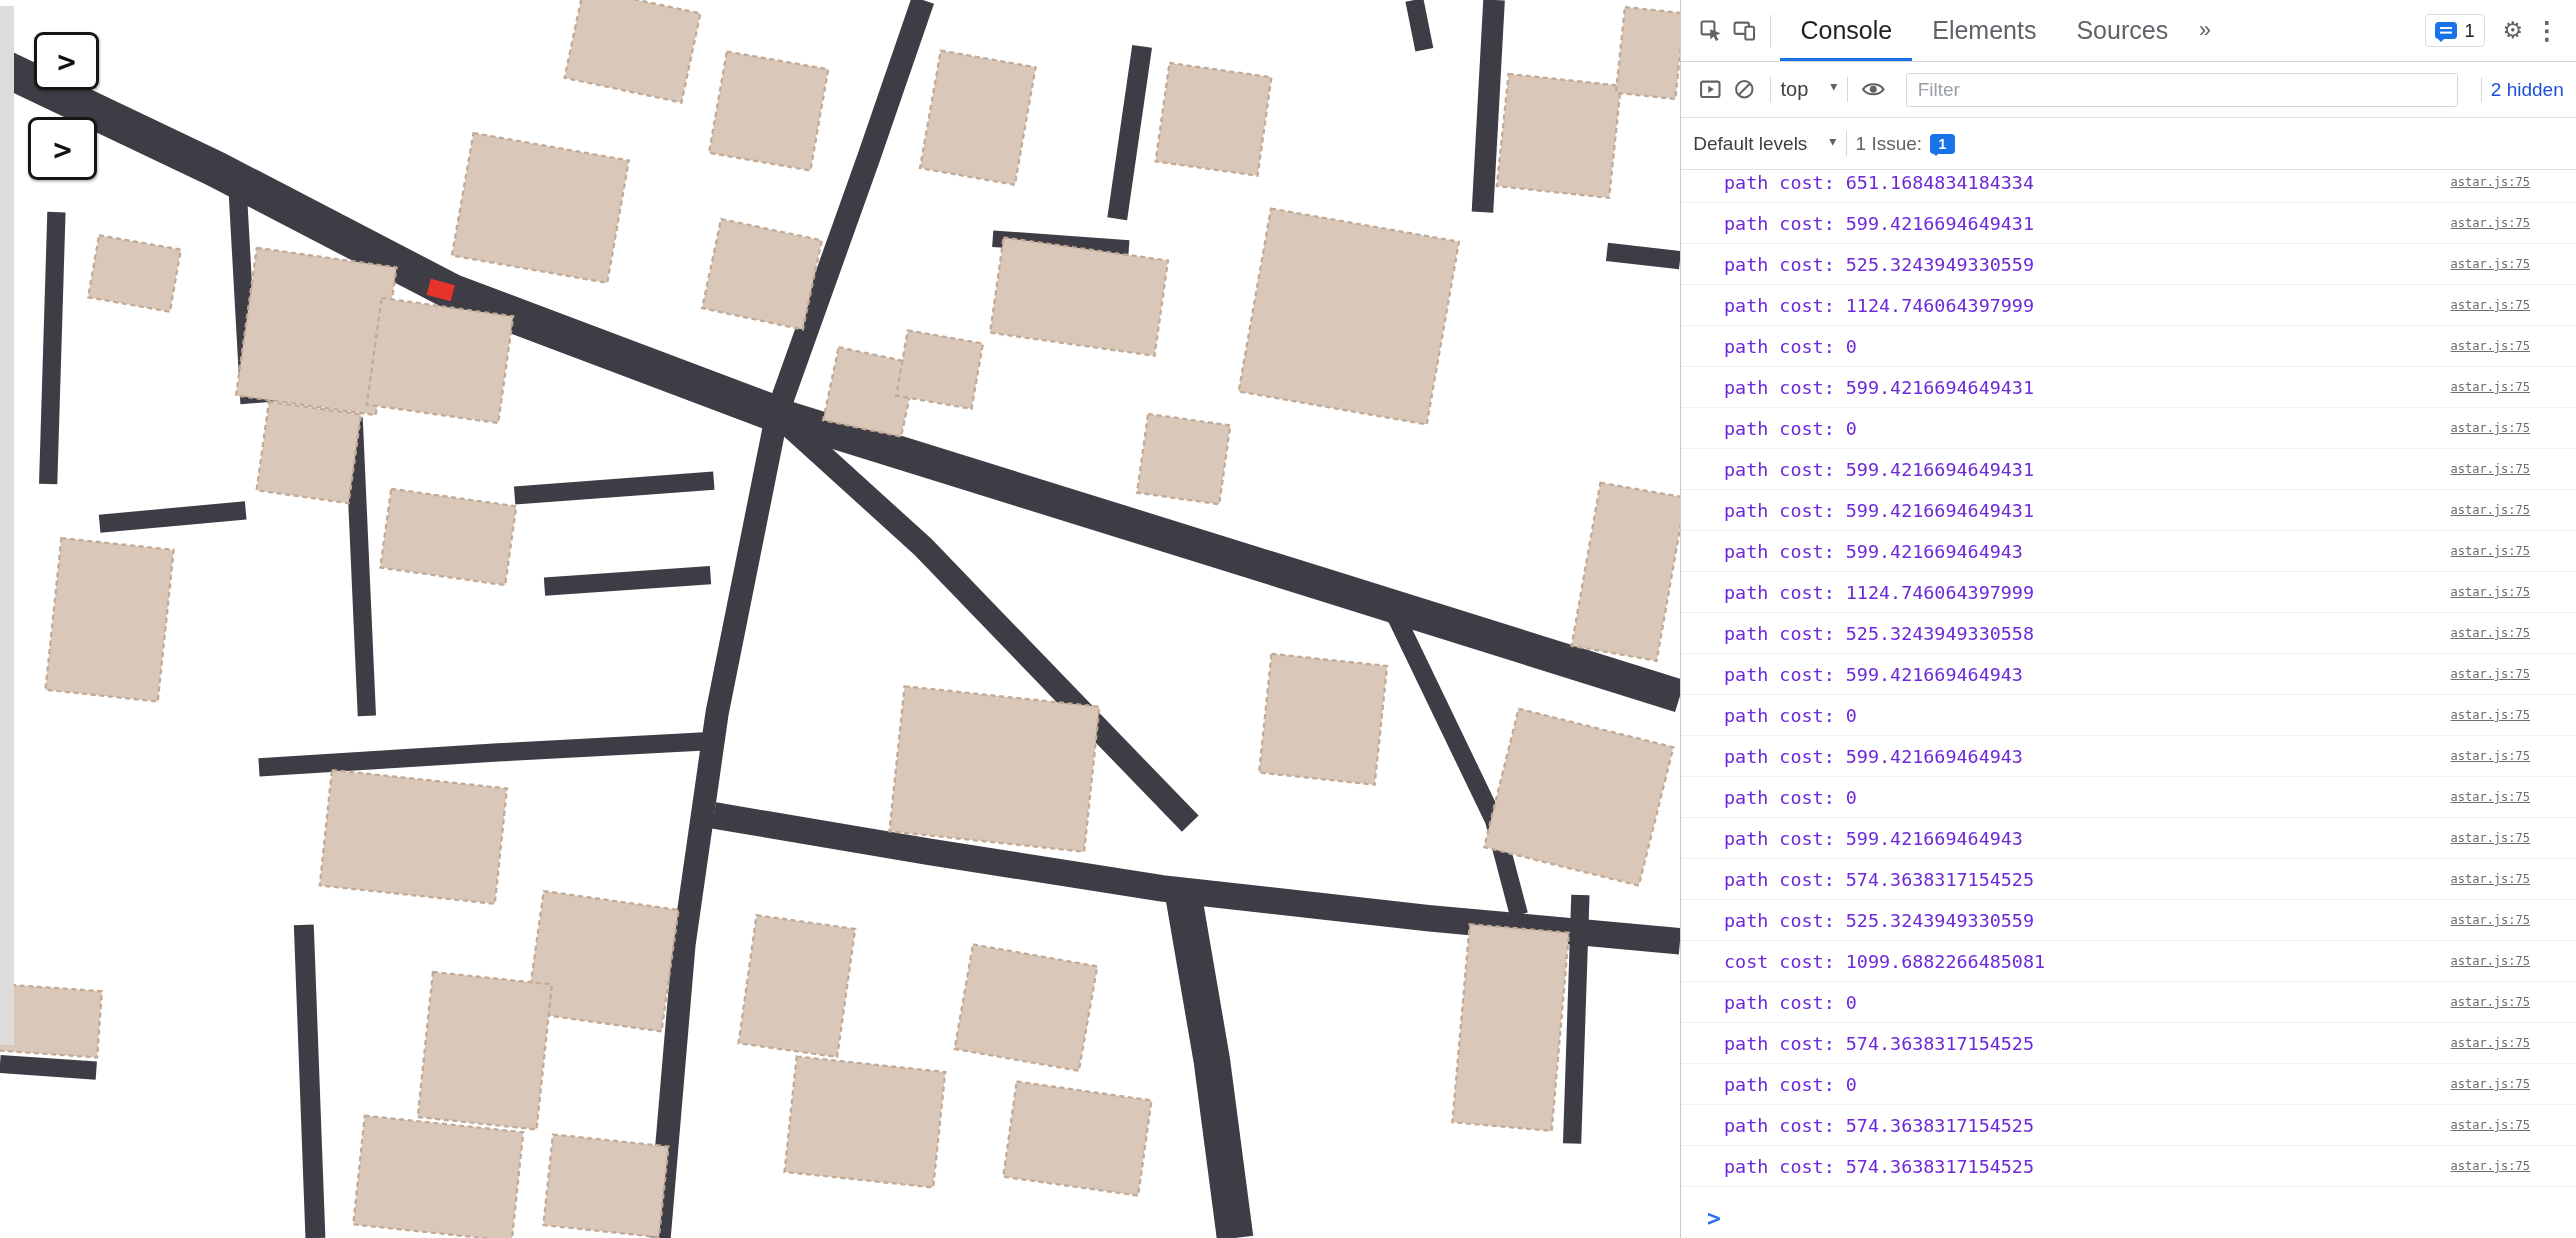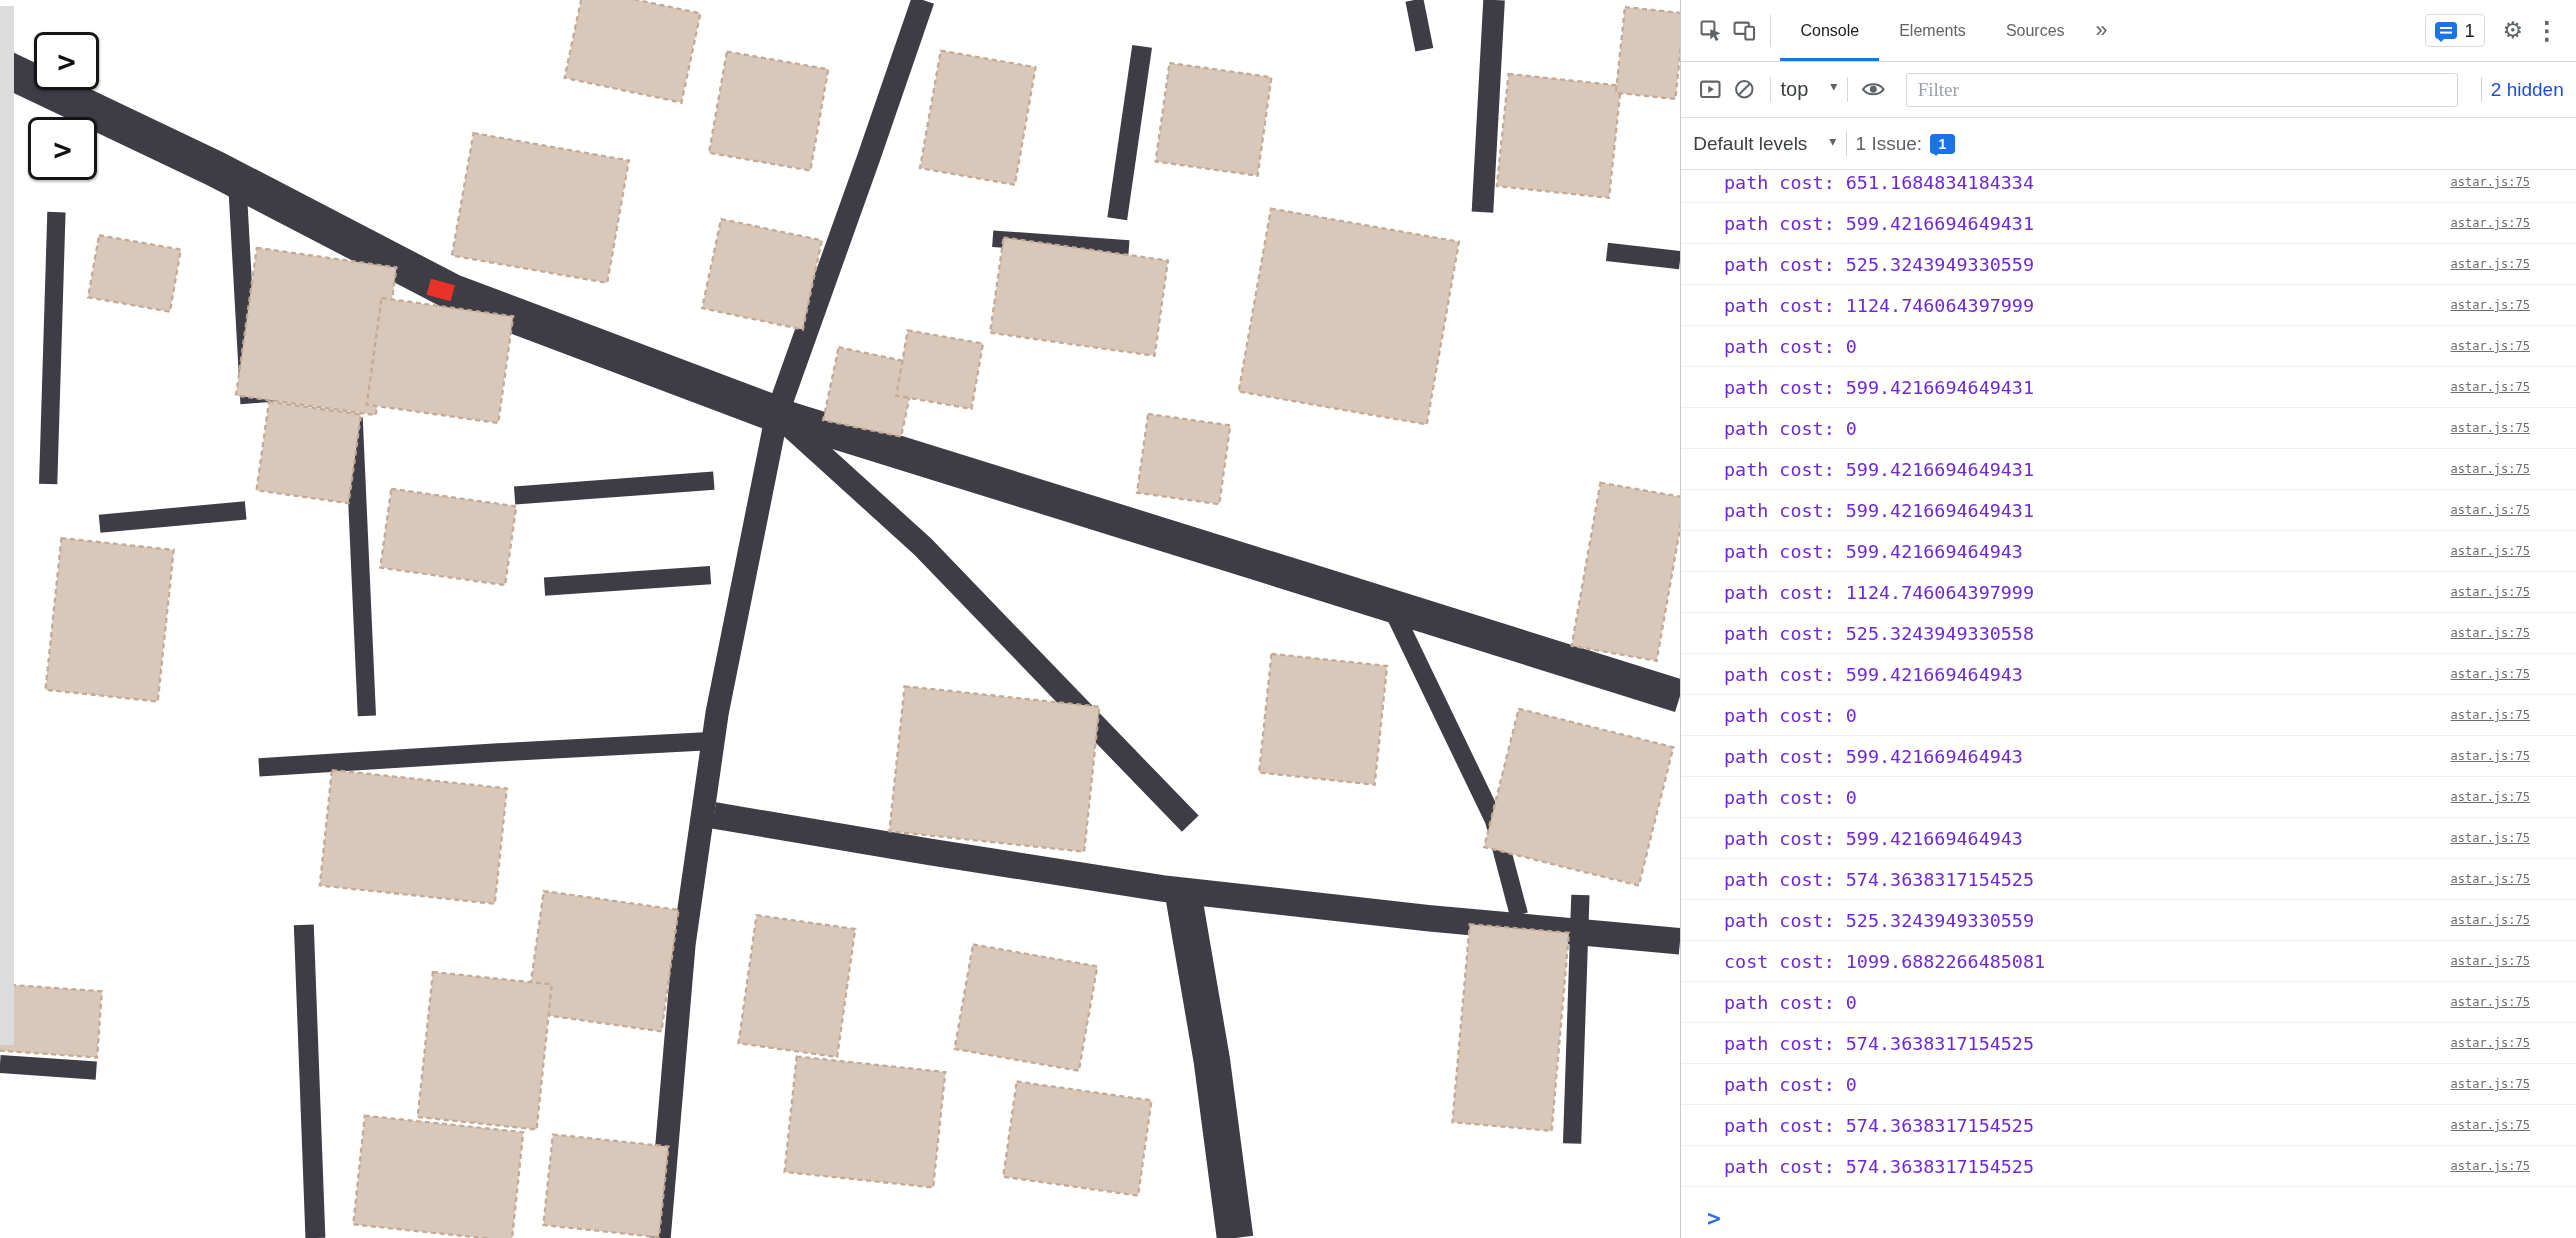--- a/index.html
+++ b/index.html
@@ -23,41 +23,41 @@
   .vsep.s{height:24.6px;}
 
   .row1{height:61px;flex:none;display:flex;align-items:center;border-bottom:0.8px solid #d6d6d6;
         padding:0 12.3px;}
   .tb-icon{width:34px;height:34px;display:flex;align-items:center;justify-content:center;
            cursor:pointer;flex:none;}
   .tb-icon svg{width:24.6px;height:24.6px;}
   .glyph{font-size:23px;color:#5f6368;}
   .kebab{font-size:24.6px;font-weight:bold;}
   #tabs{display:flex;height:100%;align-items:stretch;}
-  .tab{display:flex;align-items:center;padding:0 20px;font-size:16px;color:#5f6368;cursor:pointer;
+  .tab{display:flex;align-items:center;padding:0 20px;font-size:25px;color:#5f6368;cursor:pointer;
        border-bottom:3.1px solid transparent;border-top:3.1px solid transparent;}
   .tab.active{color:#202124;border-bottom-color:var(--accent,#1a73e8);}
   .more{font-size:21.5px;color:#5f6368;padding:0 10.8px;cursor:pointer;}
   .spacer{flex:1;}
   .msg-pill{display:flex;align-items:center;gap:7.7px;border:0.8px solid #d9d9d9;border-radius:4.6px;
             padding:4.6px 9.2px;margin-right:10.8px;cursor:pointer;}
   .bubble{position:relative;width:21.5px;height:17px;background:var(--accent,#1a73e8);border-radius:3.8px;flex:none;}
   .bubble::after{content:"";position:absolute;left:3.1px;bottom:-6.1px;border:3.8px solid transparent;
                  border-top-color:var(--accent,#1a73e8);}
   .bubble .lines{position:absolute;left:4.6px;top:4.6px;width:12.3px;height:2.3px;background:#fff;
                  box-shadow:0 4.6px 0 #fff;}
   .msg-count{font-size:18.4px;color:#202124;}
 
   .row2{height:55px;flex:none;display:flex;align-items:center;border-bottom:0.8px solid #e0e0e0;
         padding:0 12.3px;font-size:20px;}
   .drop{display:flex;align-items:flex-start;gap:22px;color:#3c4043;cursor:pointer;white-space:nowrap;}
   .caret{font-size:14px;color:#5f6368;}
   #filter-input{flex:1;height:32px;margin:0 14px 0 15.4px;border:0.8px solid #d6d6d6;border-radius:2.3px;
                 font-size:19px;padding:0 10.8px;color:#7f1d1d;outline:none;
-                font-family:Liberation Serif, serif;}
+                font-family:Liberation Sans, sans-serif;}
   #filter-input::placeholder{color:#9aa0a6;}
   .hidden-label{font-size:19px;color:#1d4ed8;white-space:nowrap;cursor:pointer;}
 
   .row3{height:51px;flex:none;display:flex;align-items:center;border-bottom:0.8px solid #e0e0e0;
         padding:0 12.3px;font-size:19px;}
   .issue-wrap{display:flex;align-items:center;gap:8px;cursor:pointer;color:#5f6368;}
   .issue-bubble{position:relative;min-width:24.6px;height:20px;background:var(--accent,#1a73e8);
                 border-radius:3.8px;color:#fff;font-size:14px;font-weight:bold;display:flex;
                 align-items:center;justify-content:center;flex:none;}
   .issue-bubble::after{content:"";position:absolute;left:3.1px;bottom:-5.4px;border:3.1px solid transparent;

